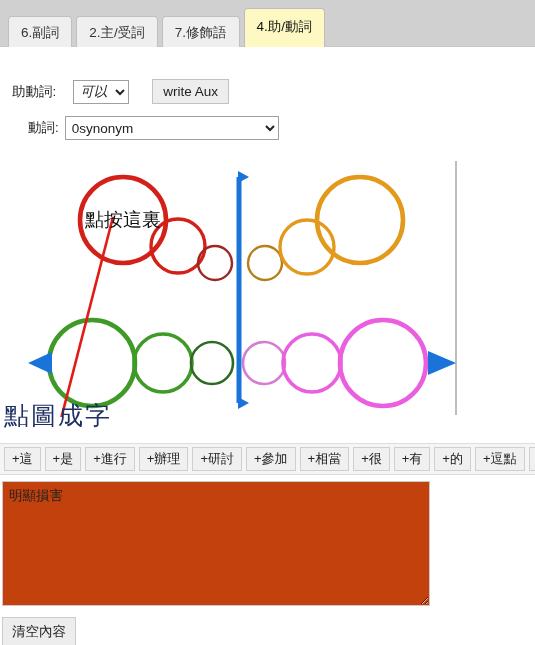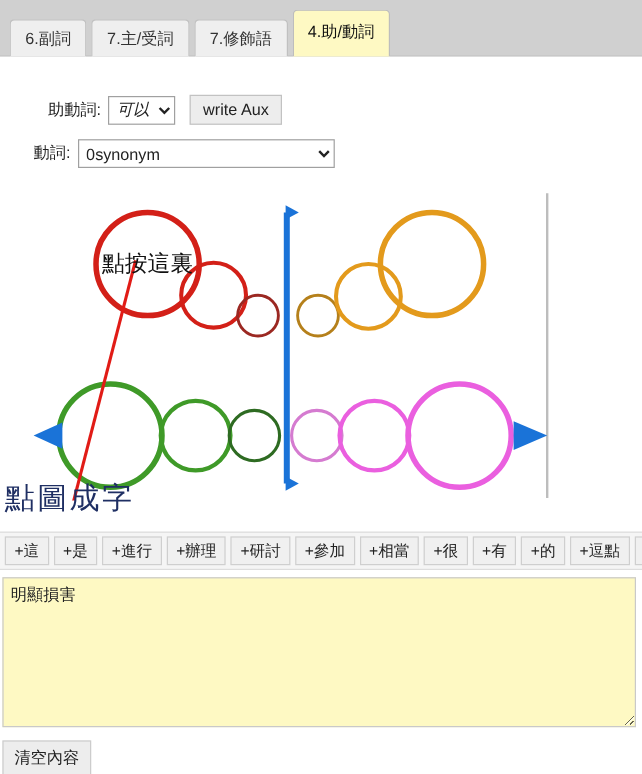--- a/index.html
+++ b/index.html
@@ -58,21 +58,21 @@
     position: relative;
     z-index: 3;
   }
 
   
   .formrow {
     position: absolute;
     display: flex;
     align-items: center;
   }
-  #row-aux { left: 40px; top: 79px; }
+  #row-aux { left: 12px; top: 79px; gap: 11px; }
   #row-verb { left: 28px; top: 116px; }
 
   .flabel {
     font-size: 13.5px;
     color: #222;
     margin-right: 6px;
     white-space: nowrap;
   }
   select {
     font-family: "Liberation Sans", "DejaVu Sans", sans-serif;
@@ -143,24 +143,24 @@
     margin-left: 4px;
     cursor: pointer;
     white-space: nowrap;
     box-sizing: border-box;
   }
 
   
   #content-area {
     position: absolute;
     left: 2px; top: 481px;
-    width: 528px;
+    width: 428px;
     height: 125px;
     border: 1px solid #c9c9c9;
-    background: #fef9c3;
+    background: #c2410c;
     font-family: "Liberation Sans", "DejaVu Sans", sans-serif;
     font-size: 13.5px;
     color: #222;
     padding: 5px 6px;
     resize: both;
     box-sizing: border-box;
     outline: none;
     line-height: 1.4;
   }
 
@@ -181,21 +181,21 @@
   .anno-text {
     font-family: "Liberation Serif", "DejaVu Serif", serif;
   }
 </style>
 </head>
 <body>
 
 <div id="tabbar">
   <div id="tabstrip">
     <div class="tab">6.副詞</div>
-    <div class="tab">7.主/受詞</div>
+    <div class="tab">2.主/受詞</div>
     <div class="tab">7.修飾語</div>
     <div class="tab active">4.助/動詞</div>
   </div>
 </div>
 
 <div class="formrow" id="row-aux">
   <span class="flabel">助動詞:</span>
   <select id="aux-select">
     <option>可以</option>
   </select>

